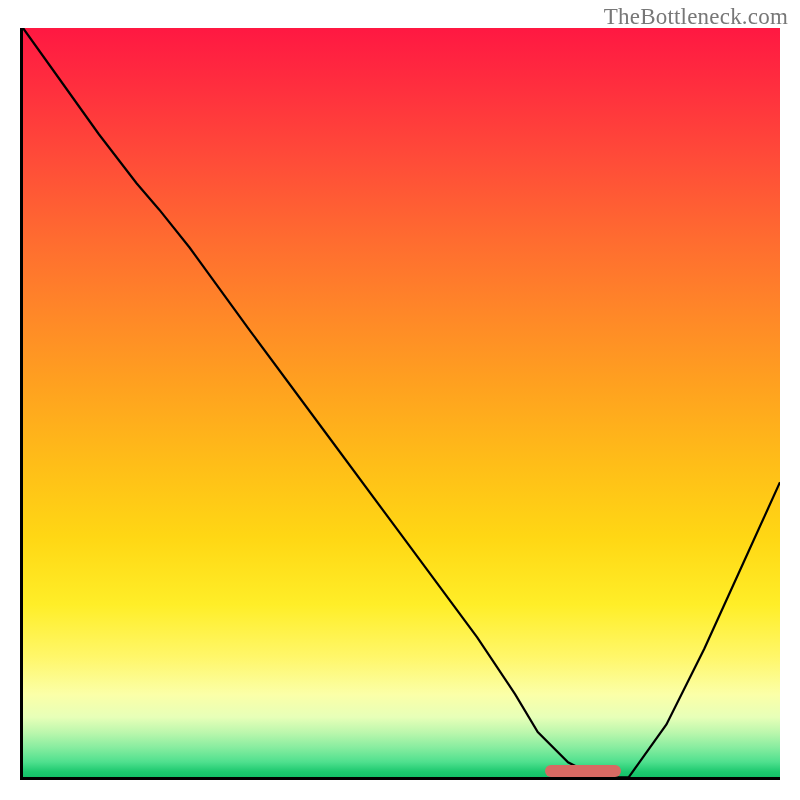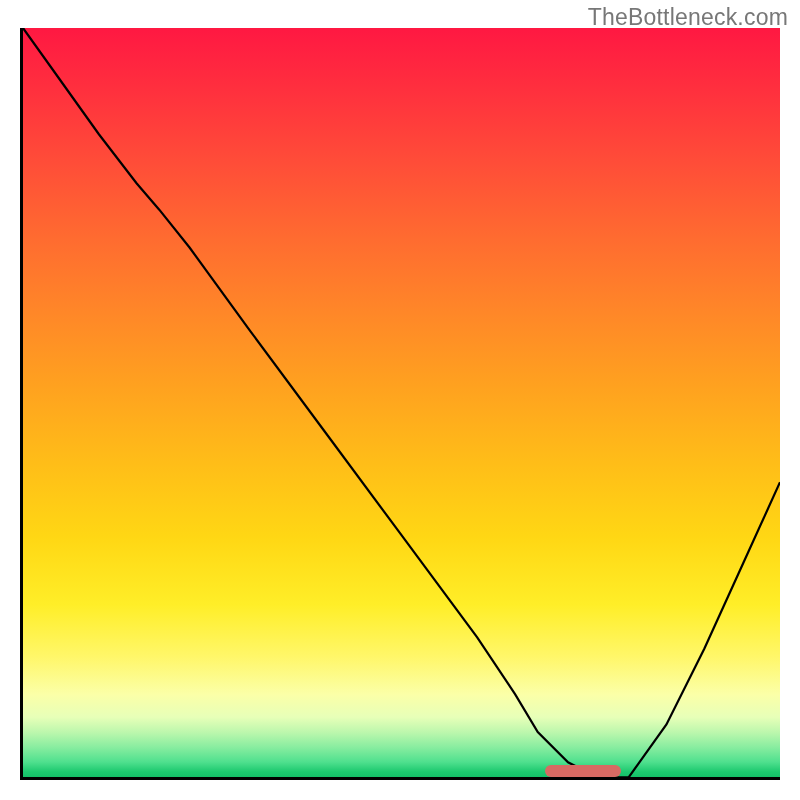--- a/index.html
+++ b/index.html
@@ -8,20 +8,21 @@
     width: 800px;
     height: 800px;
     background: #ffffff;
     font-family: Arial, Helvetica, sans-serif;
     overflow: hidden;
   }
   .wrap {
     position: relative;
     width: 800px;
     height: 800px;
+    font-family: Liberation Serif, serif;
   }
   .watermark {
     position: absolute;
     top: 4px;
     right: 12px;
     color: #777;
     font-size: 23px;
     font-weight: 400;
     letter-spacing: 0.2px;
   }

